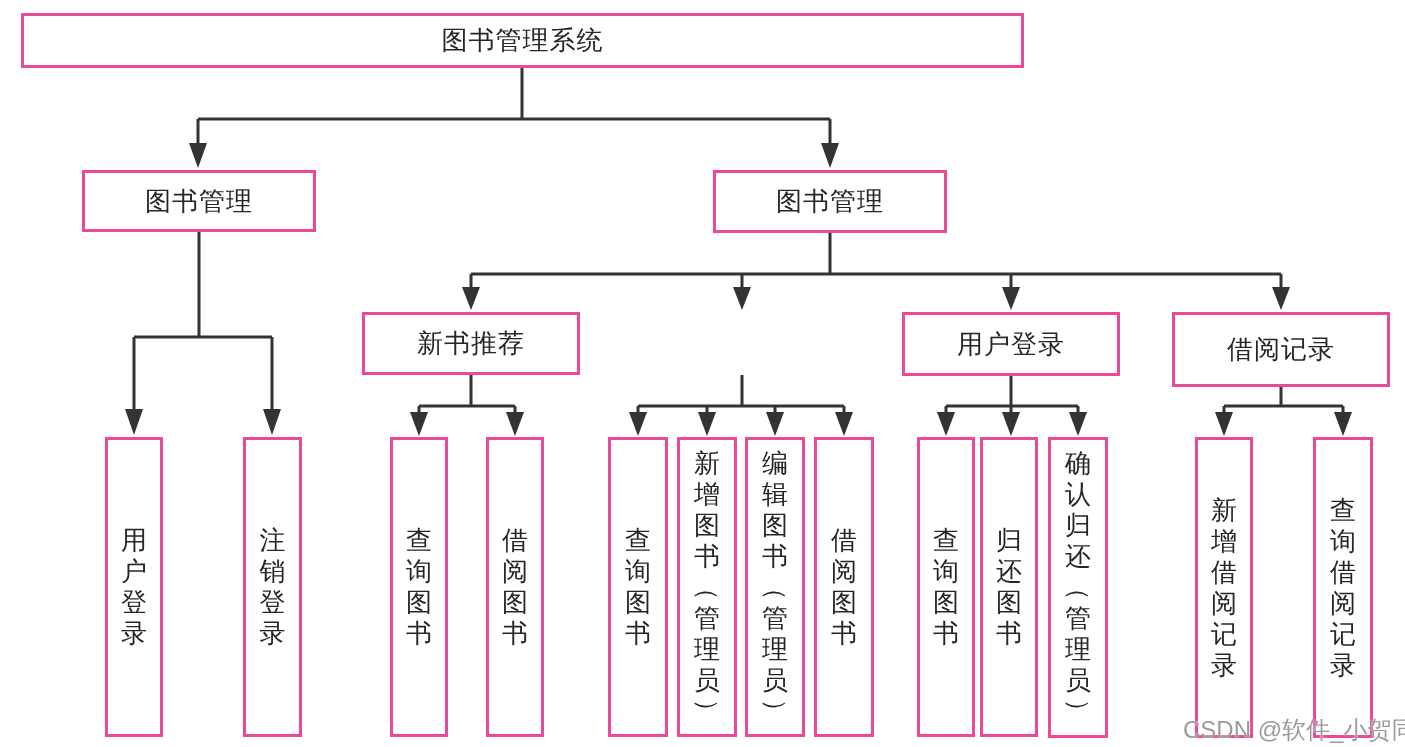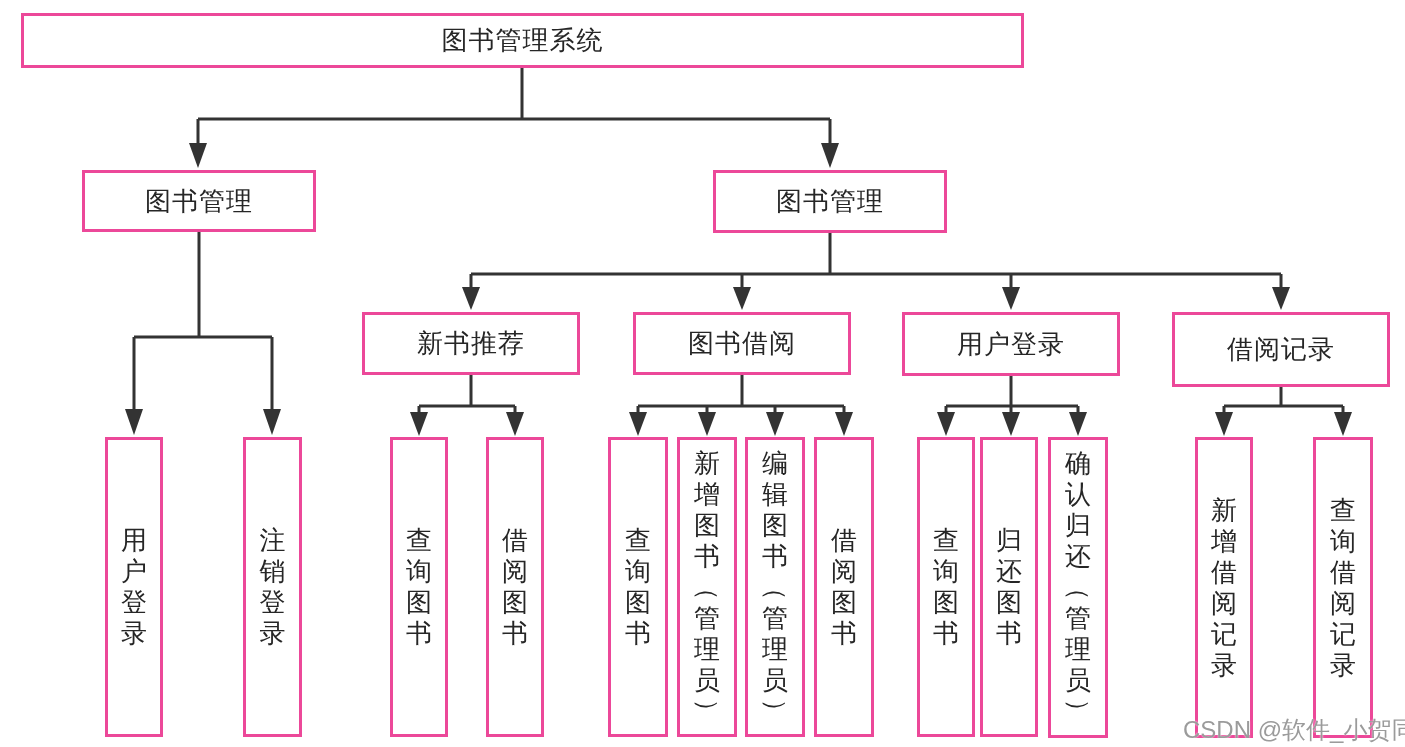--- a/index.html
+++ b/index.html
@@ -122,21 +122,20 @@
       <path d="M1334 412 H1352 L1343 436 Z"></path>
     </g>
   </svg>
 
   <div class="box" style="left:21px; top:13px; width:1003px; height:55px;">图书管理系统</div>
 
   <div class="box" style="left:82px; top:170px; width:234px; height:62px;">图书管理</div>
   <div class="box" style="left:713px; top:170px; width:234px; height:63px;">图书管理</div>
 
   <div class="box" style="left:362px; top:312px; width:218px; height:63px;">新书推荐</div>
-  <div class="box" style="left:633px; top:312px; width:218px; height:63px;">图书借阅</div>
   <div class="box" style="left:902px; top:312px; width:218px; height:64px;">用户登录</div>
   <div class="box" style="left:1172px; top:312px; width:218px; height:75px;">借阅记录</div>
 
   <div class="box vbox" style="left:105px; top:437px; width:58px; height:300px;">
       <span class="vch">用</span>
       <span class="vch">户</span>
       <span class="vch">登</span>
       <span class="vch">录</span>
     </div>
   <div class="box vbox" style="left:243px; top:437px; width:59px; height:300px;">

